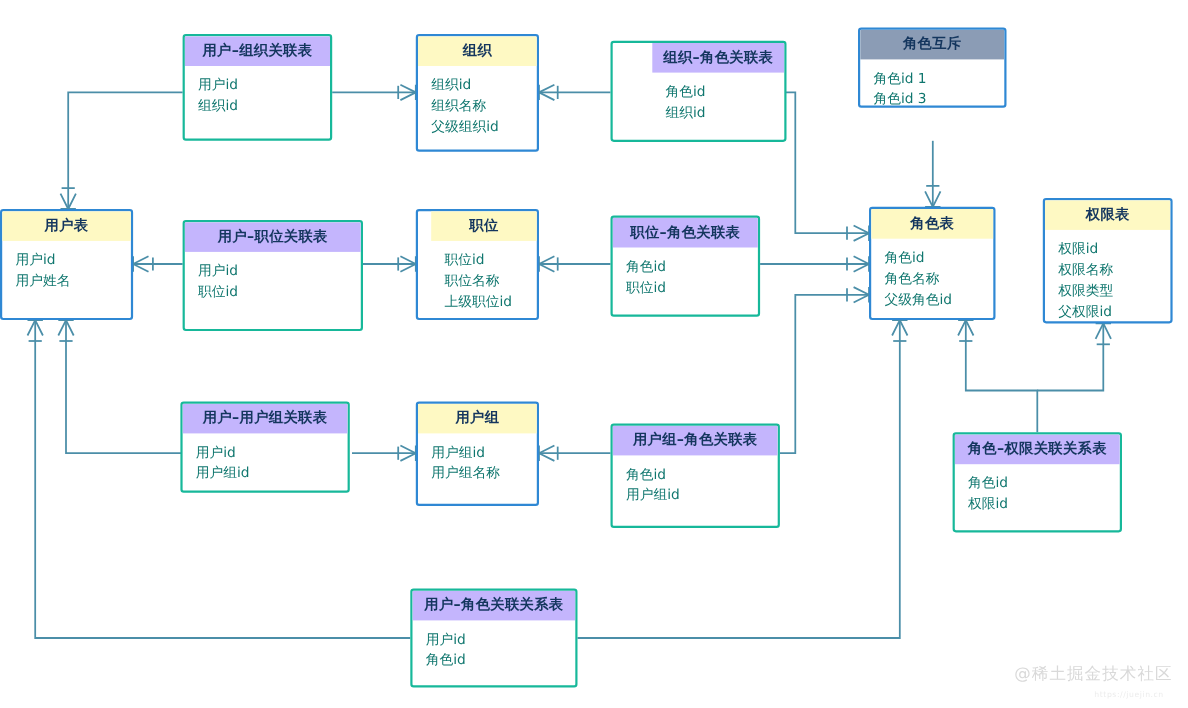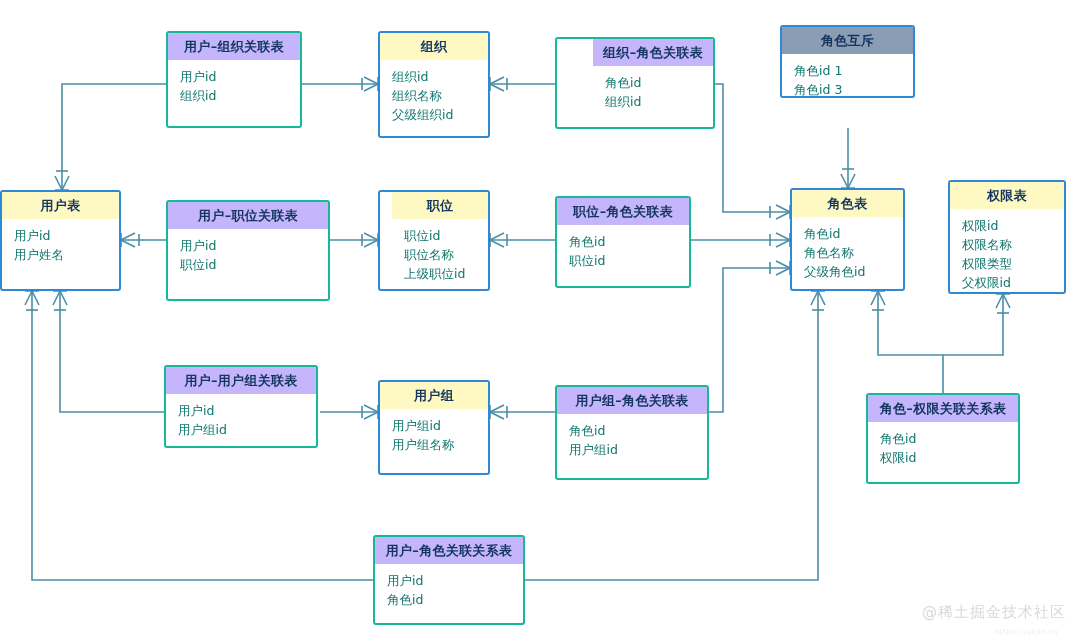--- a/index.html
+++ b/index.html
@@ -256,21 +256,21 @@
           <div class="ent-field">父权限id</div>
         </div>
       </div>
       <div class="entity green" style="left: 164px; top: 365px; width: 154px; height: 83px;">
         <div class="ent-title hdr-green">用户–用户组关联表</div>
         <div class="ent-fields">
           <div class="ent-field">用户id</div>
           <div class="ent-field">用户组id</div>
         </div>
       </div>
-      <div class="entity" style="left: 378px; top: 365px; width: 112px; height: 95px; margin-top: 15px;">
+      <div class="entity" style="left: 378px; top: 365px; width: 112px; height: 95px;">
         <div class="ent-title hdr-blue">用户组</div>
         <div class="ent-fields">
           <div class="ent-field">用户组id</div>
           <div class="ent-field">用户组名称</div>
         </div>
       </div>
       <div class="entity green" style="left: 555px; top: 365px; width: 154px; height: 95px; margin-top: 20px;">
         <div class="ent-title hdr-green">用户组–角色关联表</div>
         <div class="ent-fields">
           <div class="ent-field">角色id</div>

